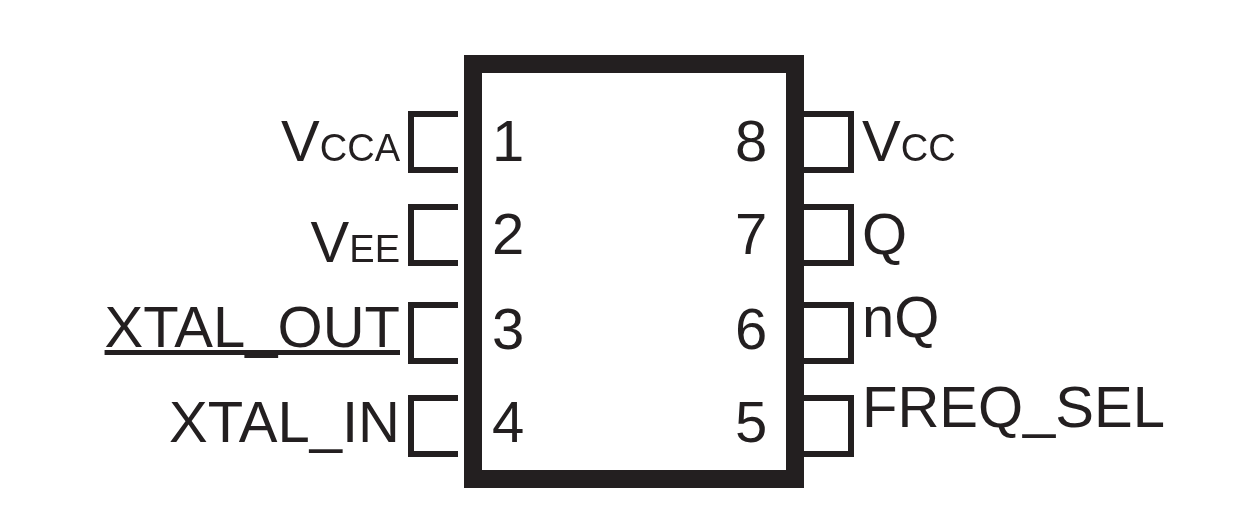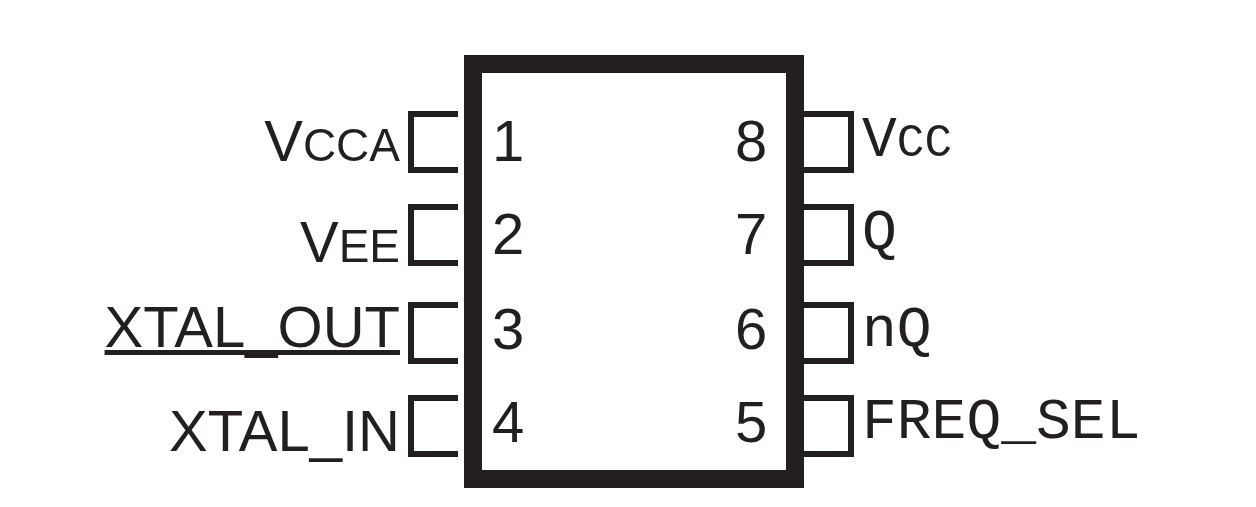--- a/index.html
+++ b/index.html
@@ -6,22 +6,22 @@
     body { width: 1256px; height: 507px; position: relative; overflow: hidden;
            font-family: "Liberation Sans", "DejaVu Sans", sans-serif; color: #231f20; }
     .pkg { position: absolute; left: 464px; top: 55px; width: 304px; height: 397px;
            border: 18px solid #231f20; background: #fff; }
     .pin { position: absolute; width: 44px; height: 50px; border: 6px solid #231f20; background: #fff; box-sizing: content-box; }
     .pin.left { border-right: none; }
     .pin.right { border-left: none; }
     .num { position: absolute; font-size: 58px; line-height: 58px; font-weight: normal; }
     .lbl { position: absolute; font-size: 58px; line-height: 58px; white-space: nowrap; }
     .lbl.left { text-align: right; right: 856px; }
-    .lbl.right { left: 862px; font-family: Liberation Mono, monospace; }
-    .sub { font-size: 46px; }
+    .lbl.right { left: 862px; }
+    .sub { font-size: 38px; }
   </style>
 </head>
 <body>
 
 <div class="pkg"></div>
 
 <div class="pin left" style="left:408px; top:111px;"></div>
 <div class="pin left" style="left:408px; top:204px;"></div>
 <div class="pin left" style="left:408px; top:302px;"></div>
 <div class="pin left" style="left:408px; top:395px;"></div>
@@ -43,28 +43,28 @@
 
 <div class="lbl left" style="top:112px;">
   <span>V</span><span class="sub">CCA</span>
 </div>
 <div class="lbl left" style="top:205px;margin-top:8px;">
   <span>V</span><span class="sub">EE</span>
 </div>
 <div class="lbl left" style="top:298px;text-decoration:underline;">
   <span>XTAL_OUT</span>
 </div>
-<div class="lbl left" style="top:402px;">
+<div class="lbl left" style="top:393px;">
   <span>XTAL_IN</span>
 </div>
 
 <div class="lbl right" style="top:112px;">
   <span>V</span><span class="sub">CC</span>
 </div>
 <div class="lbl right" style="top:205px;">
   <span>Q</span>
 </div>
-<div class="lbl right" style="top:302px;">
+<div class="lbl right" style="top:288px;">
   <span>nQ</span>
 </div>
-<div class="lbl right" style="top:394px;">
+<div class="lbl right" style="top:378px;">
   <span>FREQ_SEL</span>
 </div>
 
 </body></html>

